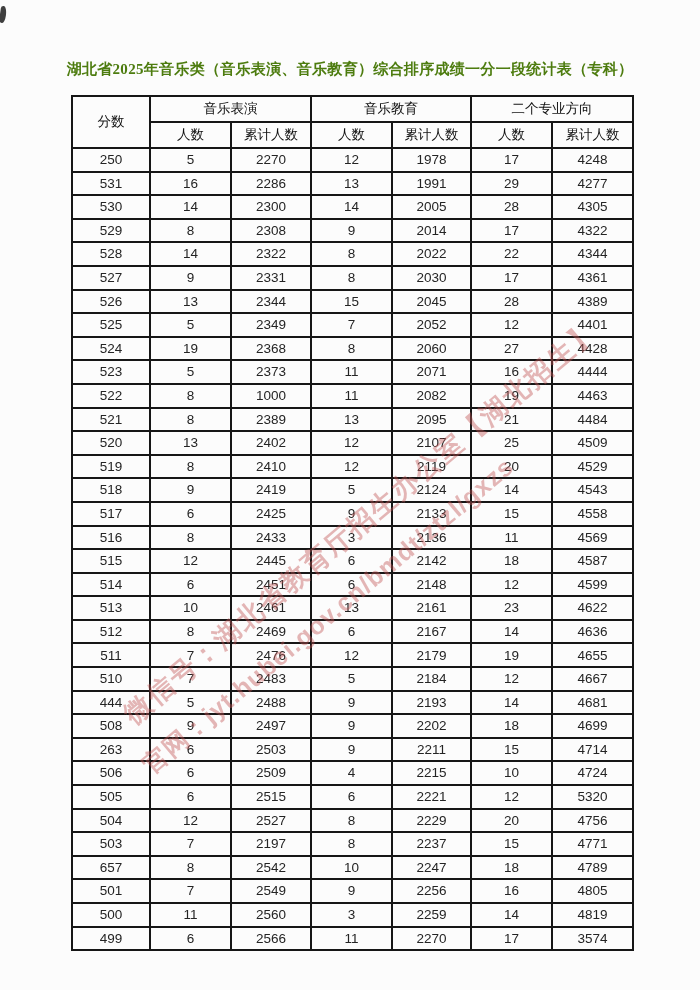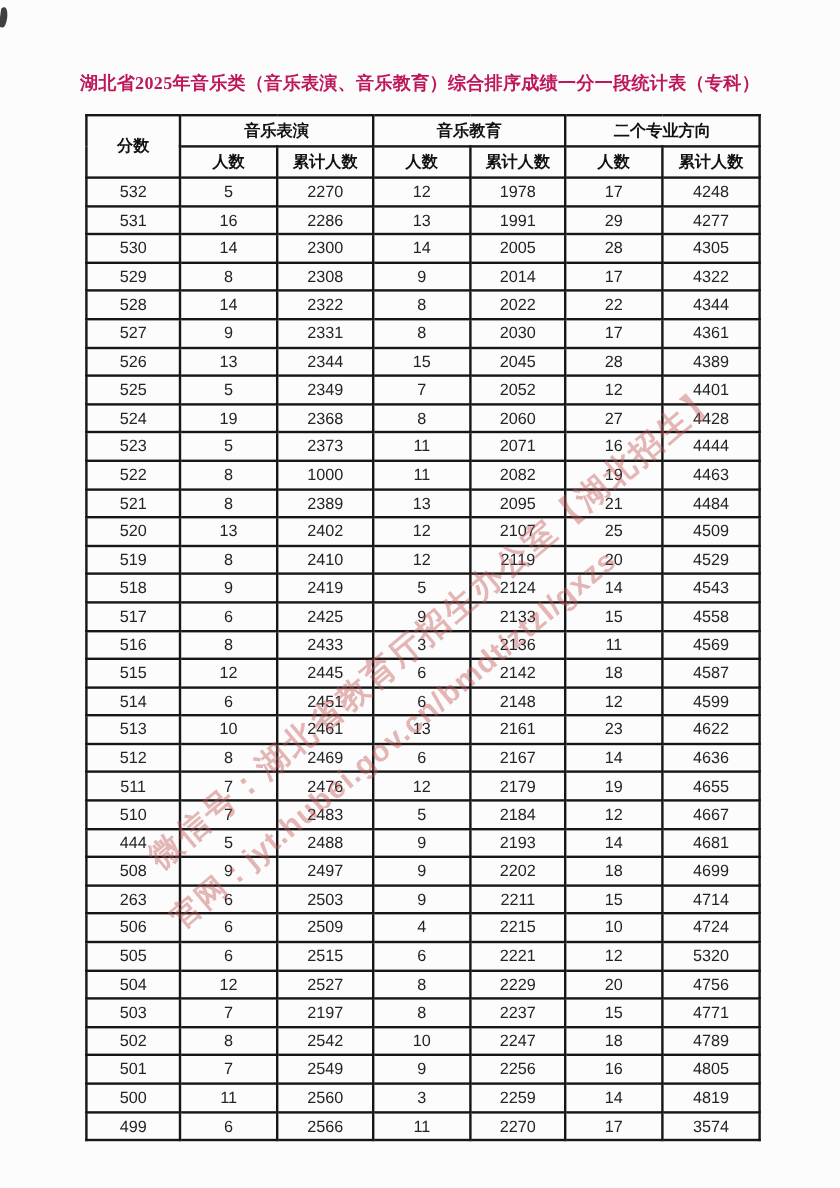--- a/index.html
+++ b/index.html
@@ -11,40 +11,40 @@
     font-family:"Liberation Serif","DejaVu Serif",serif;
     color:#1e1e1e;
   }
   .page-title{
     position:absolute;
     left:0;top:60px;width:700px;
     text-align:center;
     font-size:15px;
     font-weight:bold;
     letter-spacing:0.3px;
-    color:#be185d;
+    color:#4d7c0f;
   }
   .score-table{
     position:absolute;
     left:71px;top:95px;
     width:561px;
     border-collapse:collapse;
     table-layout:fixed;
   }
   .score-table th,.score-table td{
     border:2px solid #161616;
     padding:0;
     text-align:center;
     vertical-align:middle;
     overflow:hidden;
     white-space:nowrap;
   }
   .score-table th{
     font-size:13.5px;
-    font-weight:bold;
+    font-weight:normal;
     height:24px;
     color:#111;
   }
   .score-table td{
     font-family:"Liberation Sans","DejaVu Sans",sans-serif;
     font-size:13.5px;
     height:21.6px;
     line-height:1;
     color:#242424;
   }
@@ -95,21 +95,21 @@
       <th>人数</th>
       <th>累计人数</th>
       <th>人数</th>
       <th>累计人数</th>
       <th>人数</th>
       <th>累计人数</th>
     </tr>
   </thead>
   <tbody>
       <tr>
-        <td>532</td>
+        <td>250</td>
         <td>5</td>
         <td>2270</td>
         <td>12</td>
         <td>1978</td>
         <td>17</td>
         <td>4248</td>
       </tr>
       <tr>
         <td>531</td>
         <td>16</td>
@@ -365,21 +365,21 @@
       <tr>
         <td>503</td>
         <td>7</td>
         <td>2197</td>
         <td>8</td>
         <td>2237</td>
         <td>15</td>
         <td>4771</td>
       </tr>
       <tr>
-        <td>502</td>
+        <td>657</td>
         <td>8</td>
         <td>2542</td>
         <td>10</td>
         <td>2247</td>
         <td>18</td>
         <td>4789</td>
       </tr>
       <tr>
         <td>501</td>
         <td>7</td>

